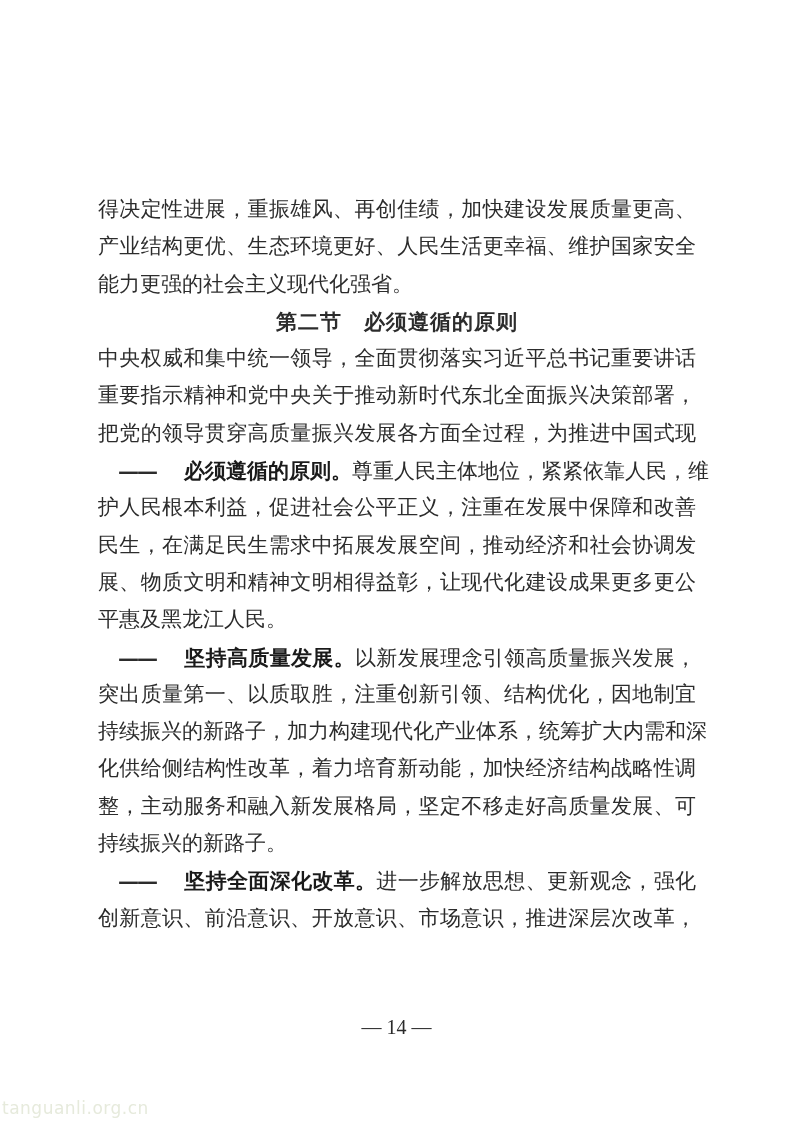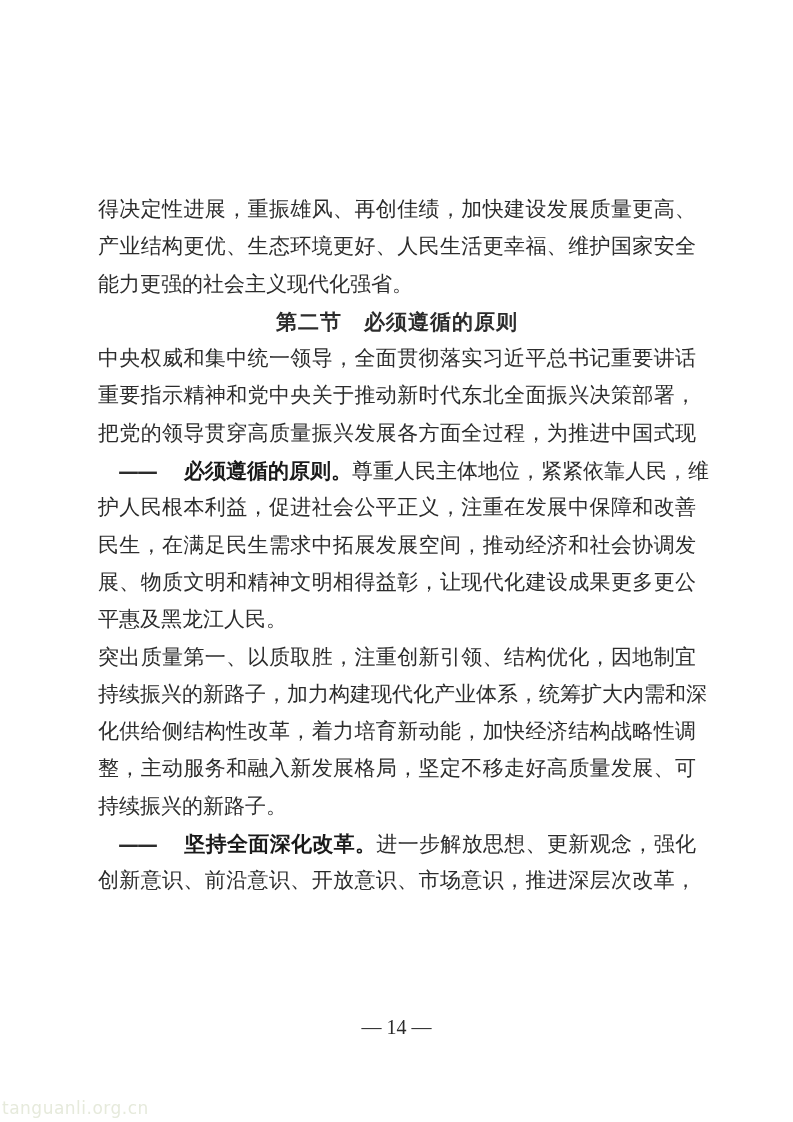--- a/index.html
+++ b/index.html
@@ -103,20 +103,23 @@
     <div class="line">把党的领导贯穿高质量振兴发展各方面全过程，为推进中国式现</div>
 
     <div class="line">
       <span class="dash">——</span><span class="lead">必须遵循的原则。</span><span>尊重人民主体地位，紧紧依靠人民，维</span>
     </div>
     <div class="line">护人民根本利益，促进社会公平正义，注重在发展中保障和改善</div>
     <div class="line">民生，在满足民生需求中拓展发展空间，推动经济和社会协调发</div>
     <div class="line">展、物质文明和精神文明相得益彰，让现代化建设成果更多更公</div>
     <div class="line last">平惠及黑龙江人民。</div>
 
+    <div class="line">
+      <span class="dash">——</span><span class="lead">坚持高质量发展。</span><span>以新发展理念引领高质量振兴发展，</span>
+    </div>
     <div class="line">突出质量第一、以质取胜，注重创新引领、结构优化，因地制宜</div>
     <div class="line">持续振兴的新路子，加力构建现代化产业体系，统筹扩大内需和深</div>
     <div class="line">化供给侧结构性改革，着力培育新动能，加快经济结构战略性调</div>
     <div class="line">整，主动服务和融入新发展格局，坚定不移走好高质量发展、可</div>
     <div class="line last">持续振兴的新路子。</div>
 
     <div class="line">
       <span class="dash">——</span><span class="lead">坚持全面深化改革。</span><span>进一步解放思想、更新观念，强化</span>
     </div>
     <div class="line">创新意识、前沿意识、开放意识、市场意识，推进深层次改革，</div>

